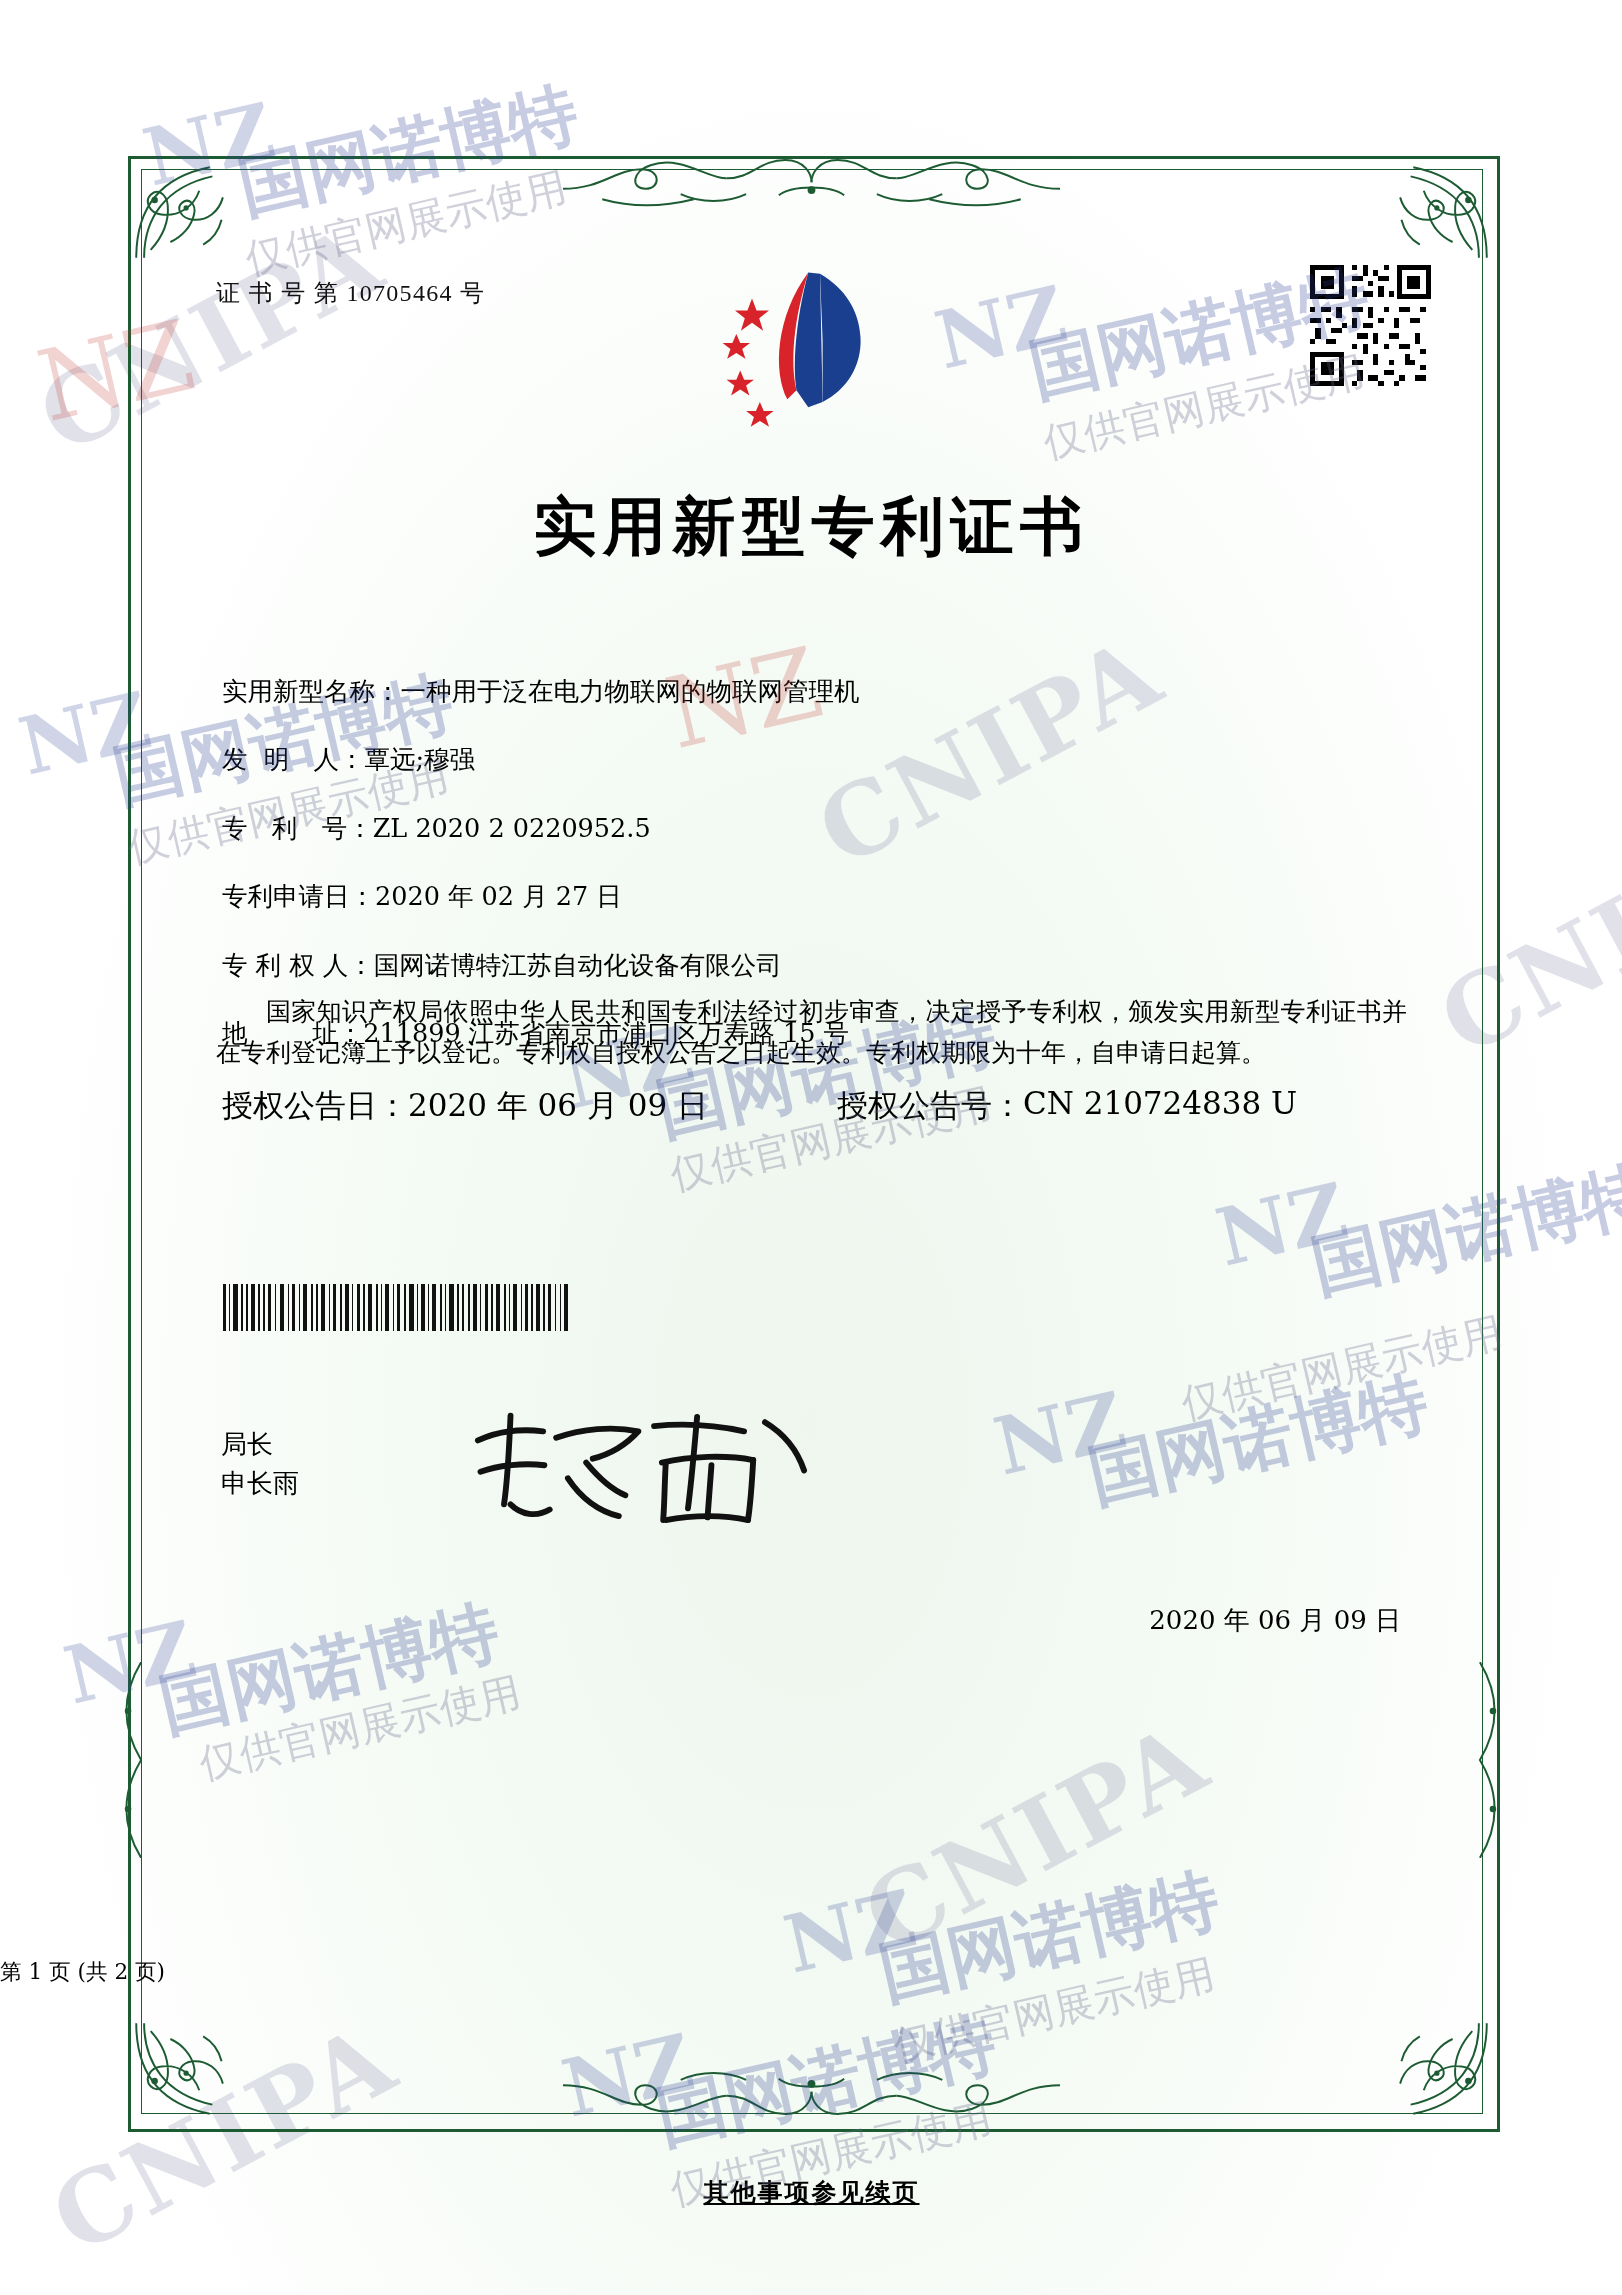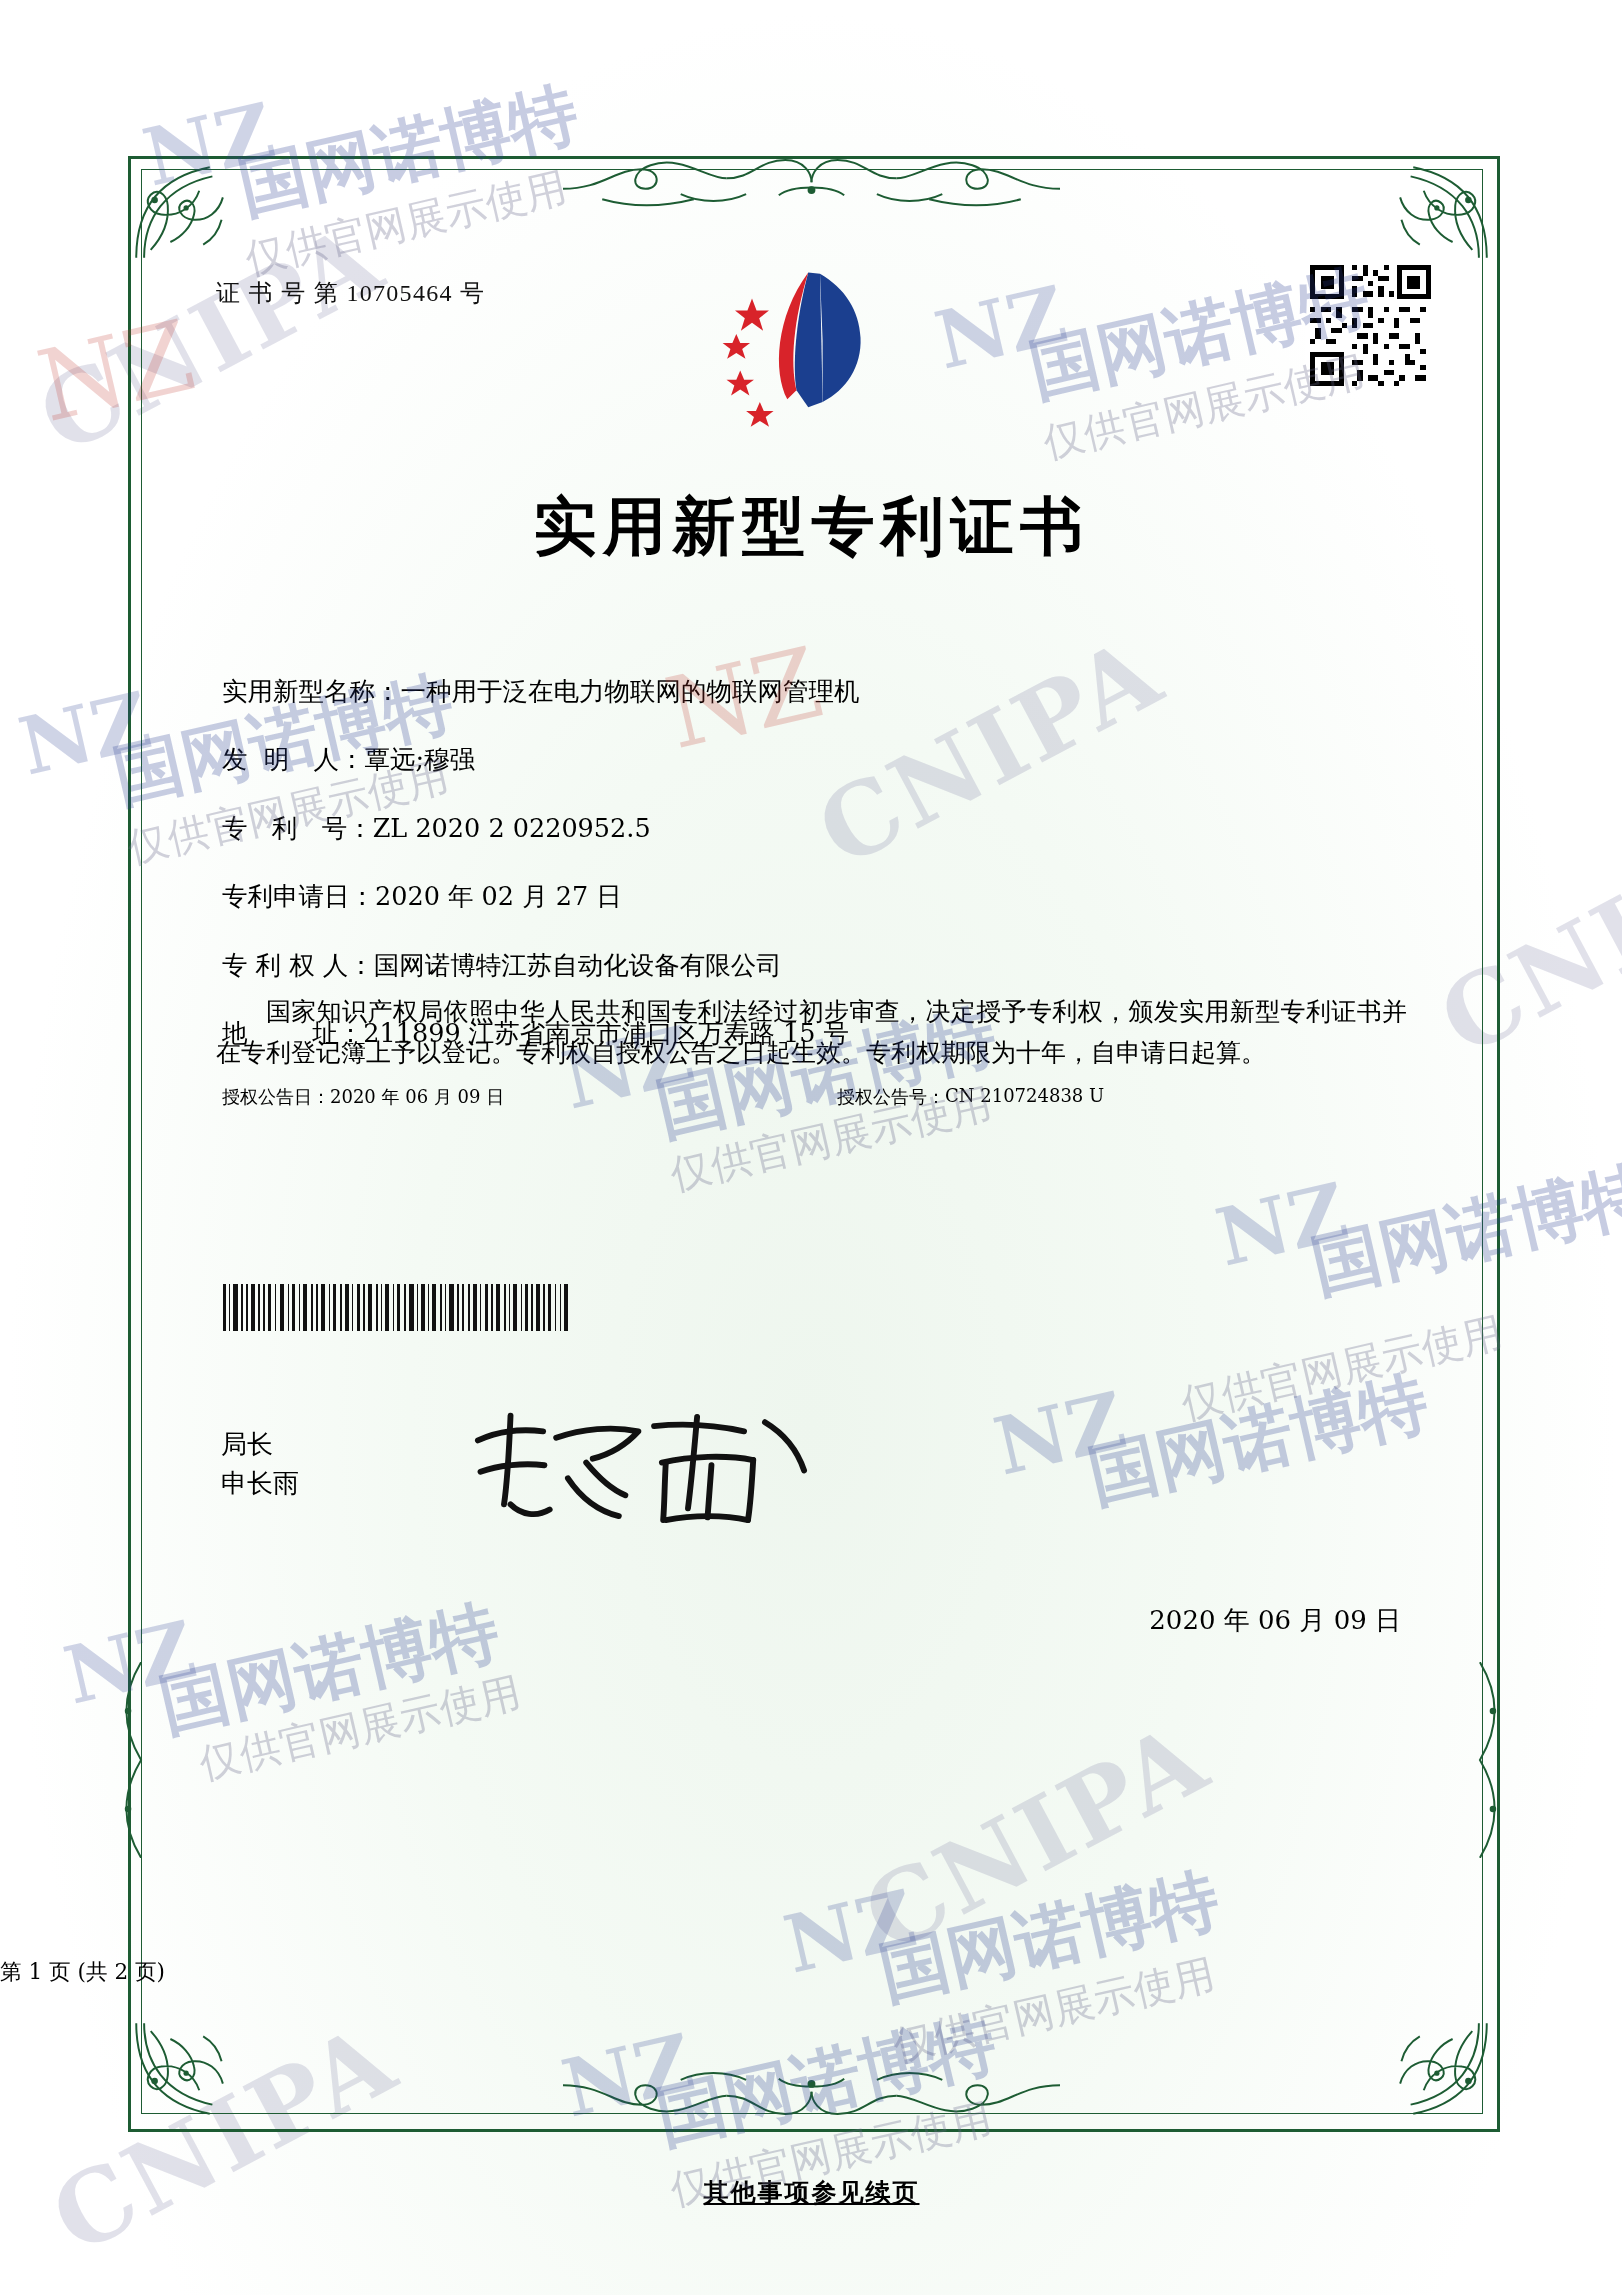--- a/index.html
+++ b/index.html
@@ -90,21 +90,21 @@
     display:flex;align-items:flex-start;
     margin-bottom:34px;
     font-size:25.5px;color:#000;
     line-height:1.35;
   }
   .lbl{
     white-space:pre;
     flex:0 0 auto;
   }
   .val{flex:1 1 auto;}
-  .row-split{display:flex;align-items:baseline;margin-bottom:34px;font-size:18px;margin-top:20px;}
+  .row-split{display:flex;align-items:baseline;margin-bottom:34px;font-size:31px;margin-top:20px;}
   .seg1{flex:0 0 615px;display:flex;}
   .seg2{flex:1 1 auto;display:flex;}
 
   
   .paras{
     position:absolute;left:216px;top:992px;width:1191px;
     font-size:25px;line-height:1.62;color:#000;text-align:justify;
   }
   .paras p{margin:0 0 9.2px 0;text-indent:50px;}
 

